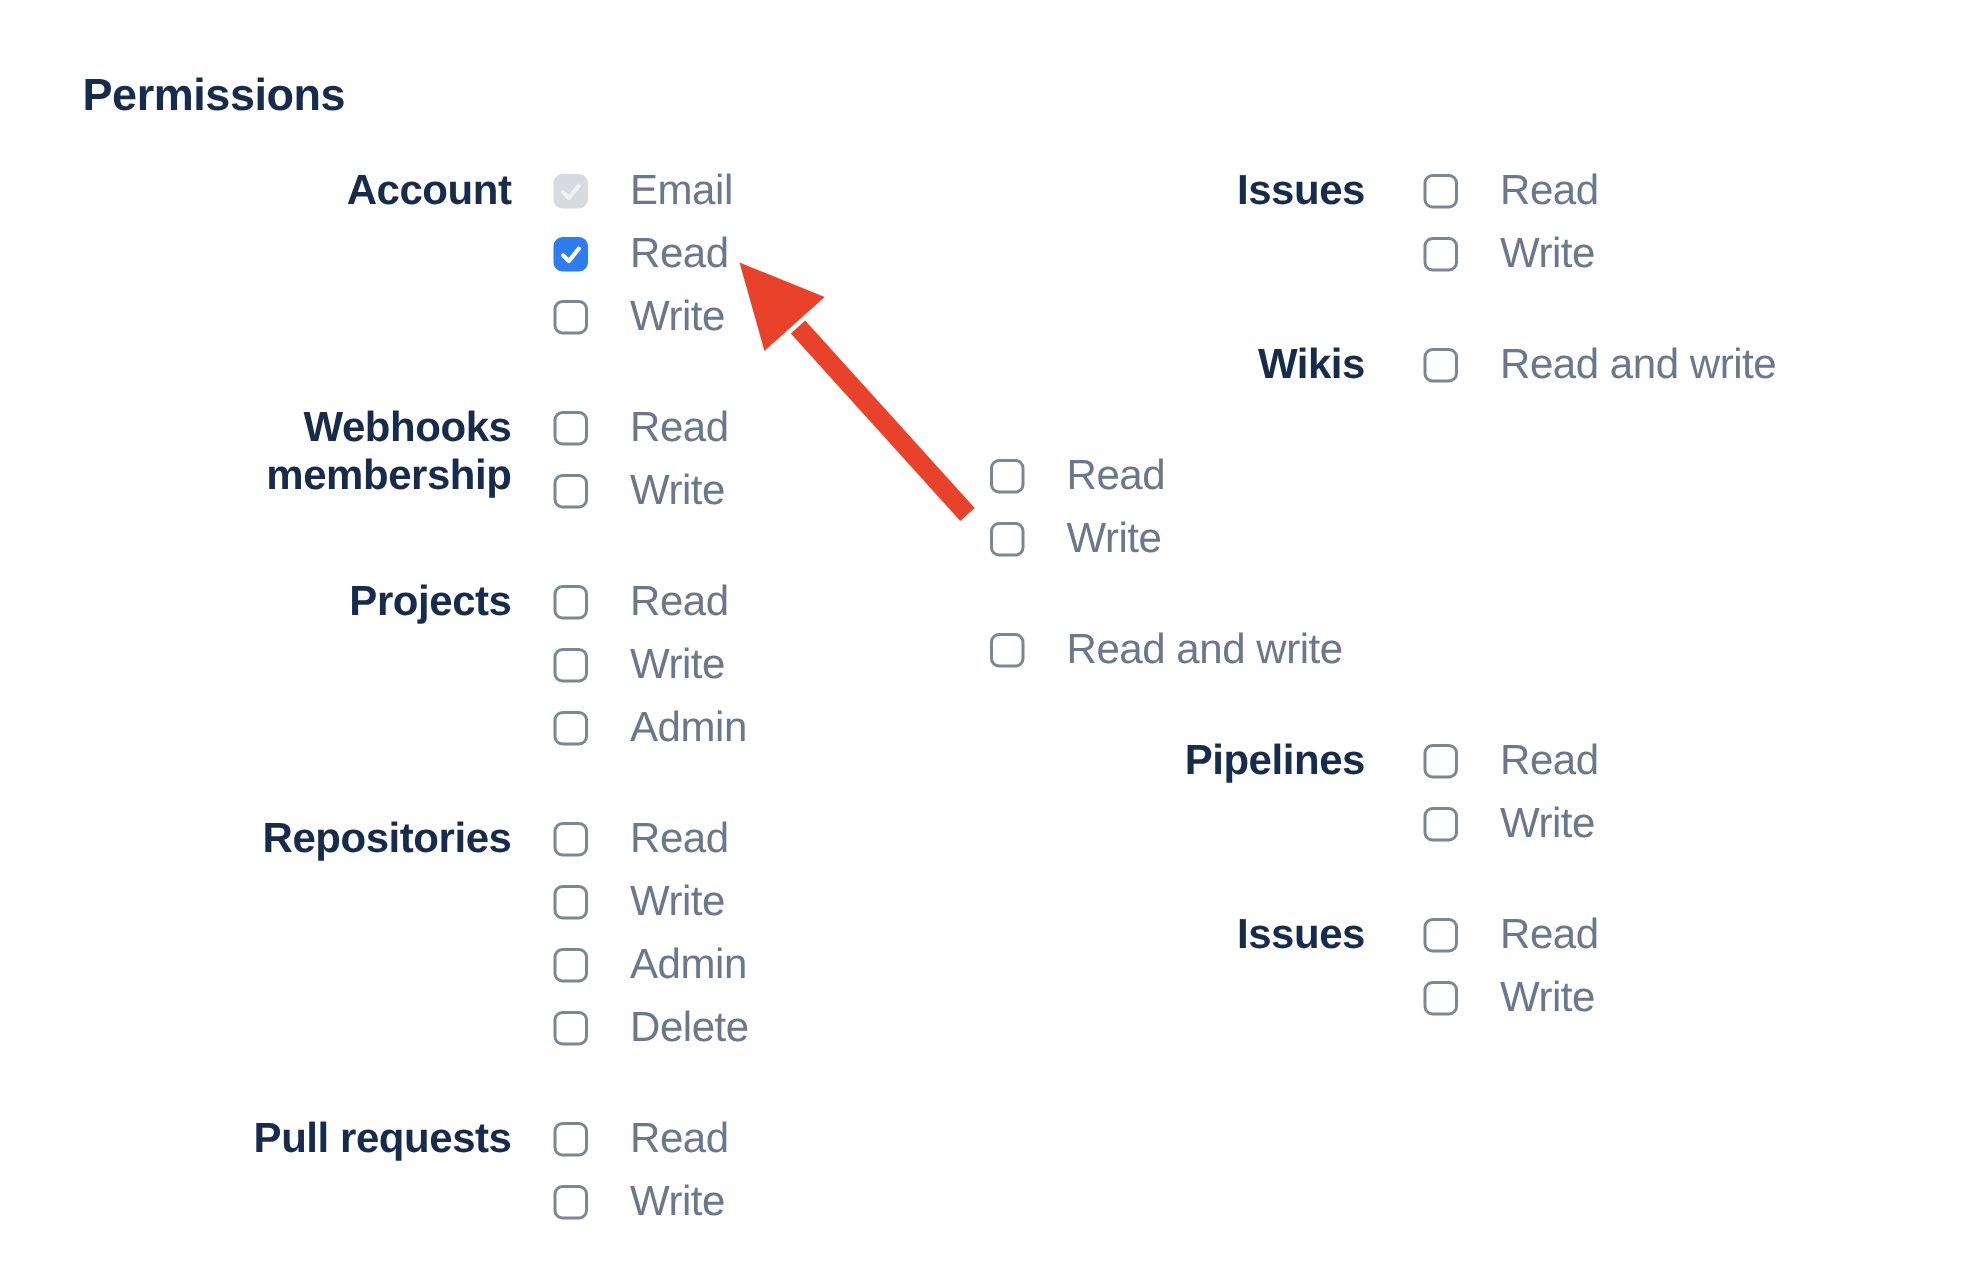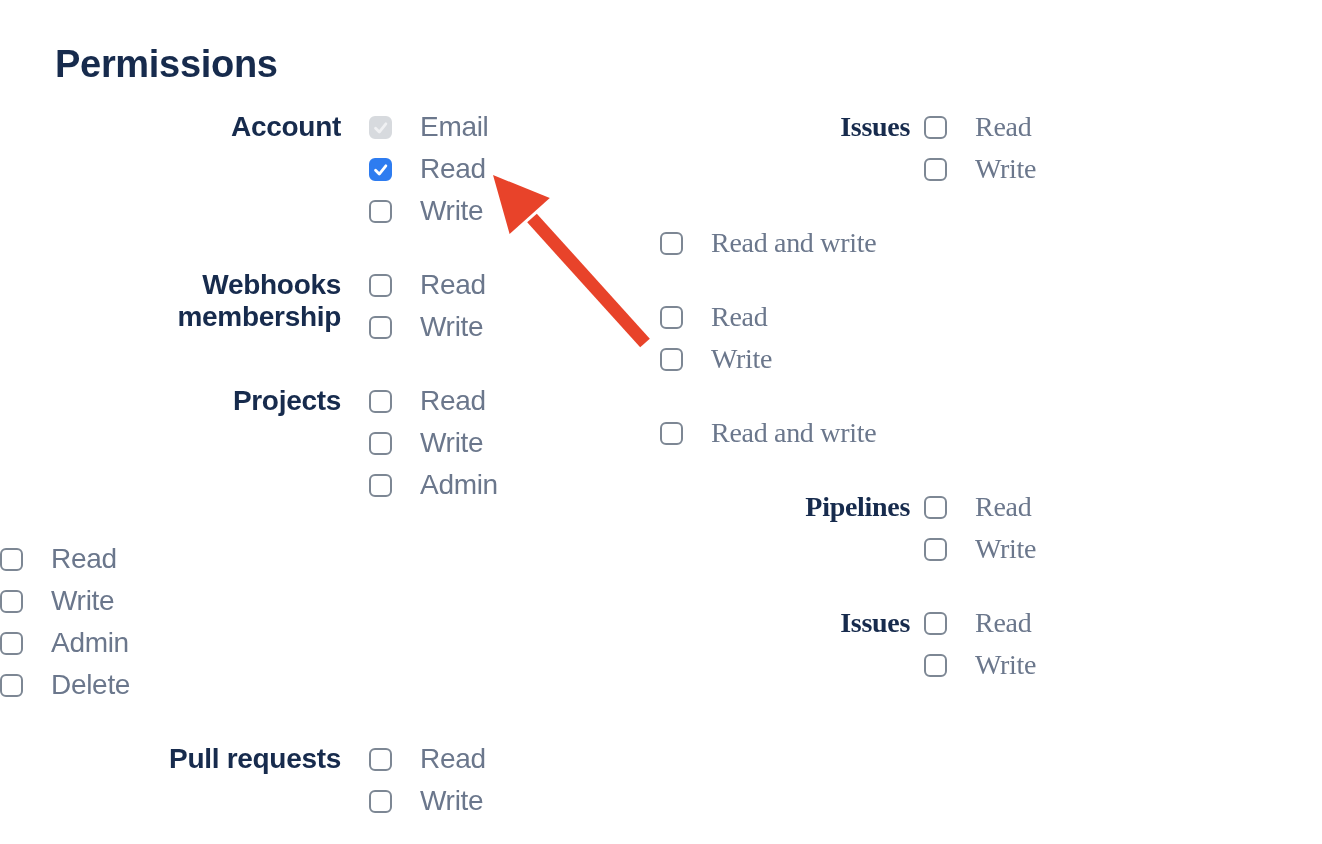--- a/index.html
+++ b/index.html
@@ -14,30 +14,30 @@
   }
   * { margin:0; padding:0; box-sizing:border-box; }
   html,body { background:#fff; }
   body { font-family:"Liberation Sans","DejaVu Sans",sans-serif; }
   .canvas {
     position:relative; width:1322px; height:844px;
     background:#ffffff; overflow:hidden;
   }
   .page-title {
     position:absolute; left:55px; top:46px;
-    font-size:38px; font-weight:bold; line-height:36px;
+    font-size:30px; font-weight:bold; line-height:36px;
     color:var(--heading-text); letter-spacing:-0.3px;
   }
   .cols { position:absolute; left:0; top:106px; width:1322px; }
   .col { position:absolute; top:0; }
   .col-left  { left:0;    width:660px; }
   .col-right { left:660px; width:662px; }
   .group { display:grid; margin-bottom:32px; }
   .col-left  .group { grid-template-columns:341px 1fr; column-gap:28px; }
-  .col-right .group { grid-template-columns:250px 1fr; column-gap:14px;font-family:Liberation Serif, serif; }
+  .col-right .group { grid-template-columns:250px 1fr; column-gap:39px; }
   .group-label {
     text-align:right; font-size:28px; font-weight:bold;
     line-height:32px; padding-top:5px; color:var(--group-label-text);
     letter-spacing:-0.3px;
   }
   .col-left  .group-label { padding-left:62px; }
   .col-right .group-label { padding-left:90px; }
   .options { display:block; }
   .option { height:42px; display:flex; align-items:center; cursor:pointer; }
   .cb {
@@ -144,20 +144,21 @@
   <label class="option state-unchecked">
     <span class="cb">
       
     </span>
     <span class="opt-label">Admin</span>
   </label>
 </div>
   </div>
 
   <div class="group">
+    <div class="group-label">Repositories</div>
     <div class="options">
   <label class="option state-unchecked">
     <span class="cb">
       
     </span>
     <span class="opt-label">Read</span>
   </label>
 
   <label class="option state-unchecked">
     <span class="cb">
@@ -215,20 +216,21 @@
   <label class="option state-unchecked">
     <span class="cb">
       
     </span>
     <span class="opt-label">Write</span>
   </label>
 </div>
   </div>
 
   <div class="group">
+    <div class="group-label">Wikis</div>
     <div class="options">
   <label class="option state-unchecked">
     <span class="cb">
       
     </span>
     <span class="opt-label">Read and write</span>
   </label>
 </div>
   </div>
 

